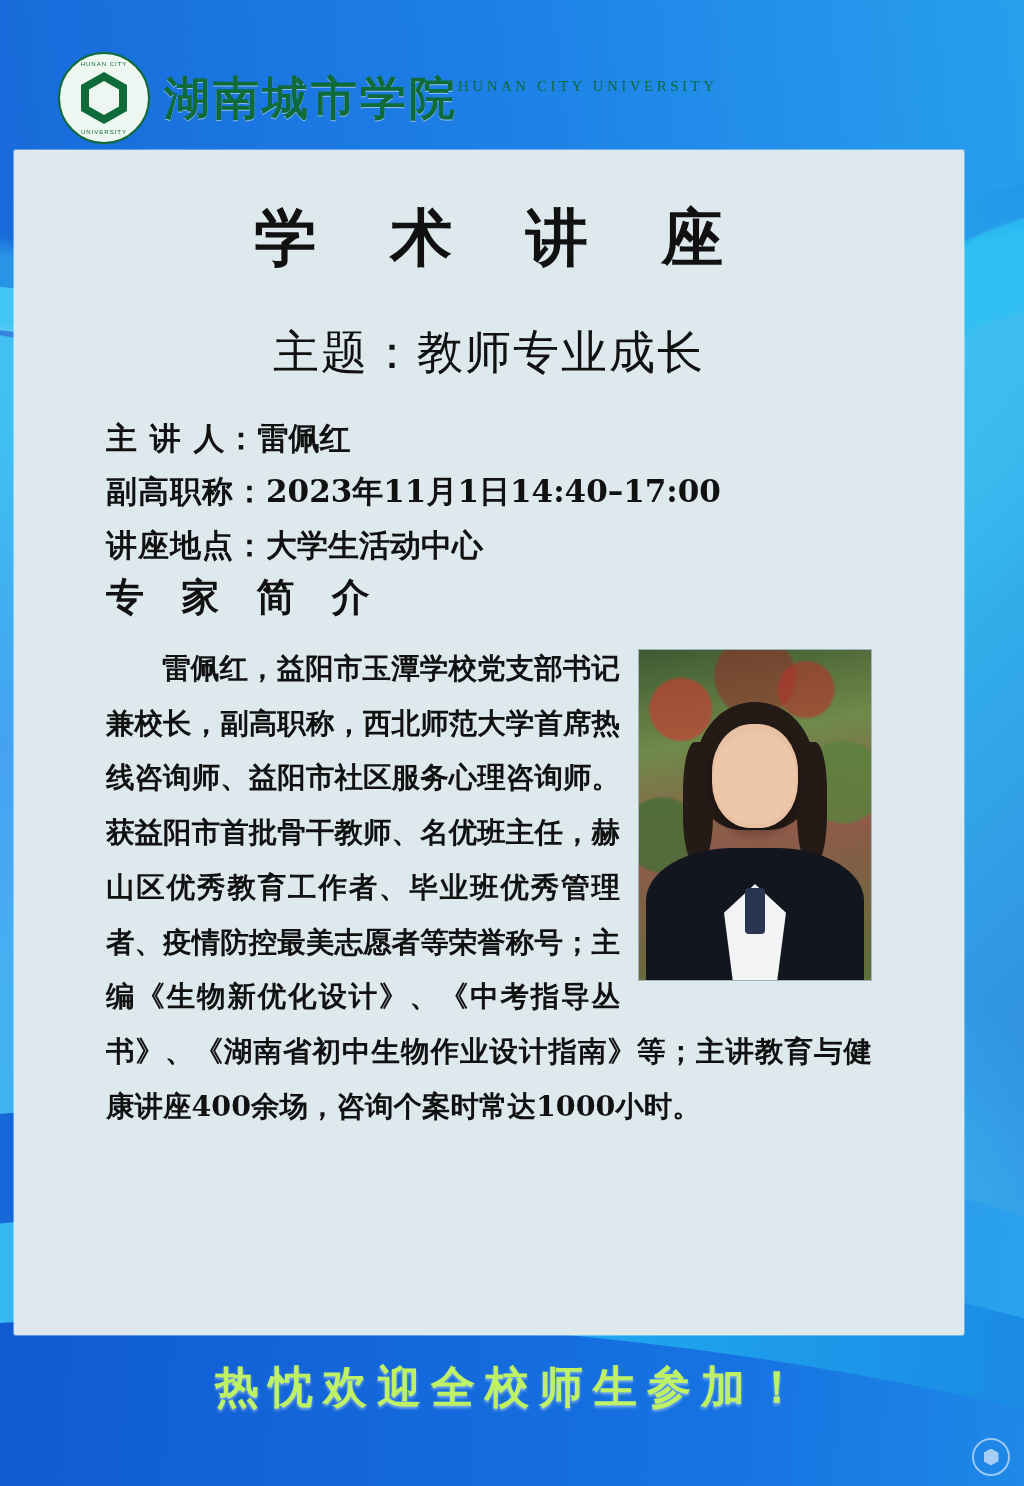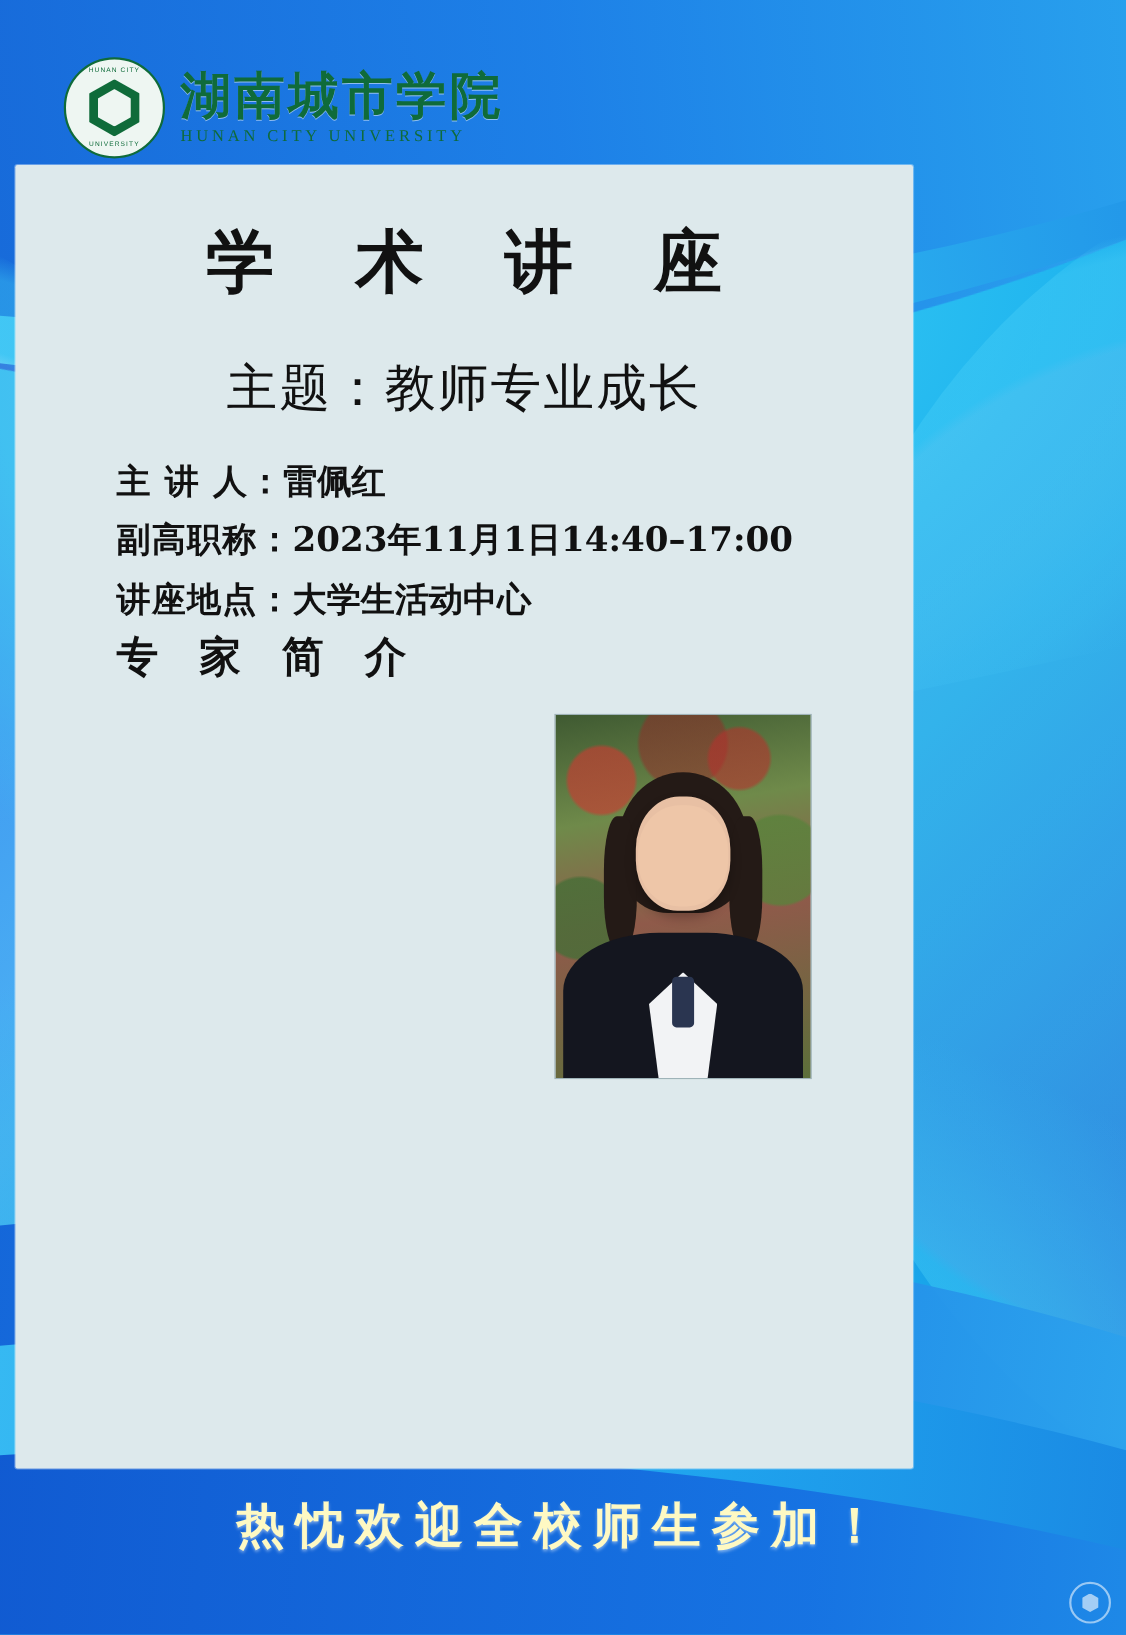--- a/index.html
+++ b/index.html
@@ -84,21 +84,21 @@
   .sw-right{
     left:720px;top:120px;width:1200px;height:1300px;
     background:radial-gradient(circle at 35% 50%, rgba(255,255,255,.16) 0 46%, rgba(70,205,246,.5) 47% 54%, rgba(20,110,220,0) 56%);
     opacity:.85;
   }
 
   
   .card{
     position:absolute;
     left:14px;top:150px;
-    width:816px;height:1185px;
+    width:950px;height:1185px;
     background:#dde9ec;
     border-radius:2px;
     box-shadow:0 0 0 1px rgba(255,255,255,.35);
   }
   .card-inner{
     position:absolute;inset:0;
     padding:0 46px;
     box-sizing:border-box;
   }
 
@@ -126,21 +126,21 @@
     width:30px;height:34px;background:#eef6f2;
     clip-path:polygon(50% 0%,100% 25%,100% 75%,50% 100%,0% 75%,0% 25%);
   }
   .logo-mark .ring-top,.logo-mark .ring-bot{
     position:absolute;left:0;right:0;text-align:center;
     font-size:6px;letter-spacing:1px;color:#0f6b3a;
     font-family:"Liberation Sans",sans-serif;
   }
   .logo-mark .ring-top{top:7px;}
   .logo-mark .ring-bot{bottom:7px;}
-  .logo-text{display:flex;flex-direction:column;justify-content:flex-end;}
+  .logo-text{display:flex;flex-direction:row;justify-content:flex-end;}
   .logo-cn{
     font-size:46px;color:#0f6b3a;font-weight:700;
     letter-spacing:3px;line-height:1.05;
     font-family:"DejaVu Serif",serif;
     text-shadow:0 1px 0 rgba(255,255,255,.5);
   }
   .logo-en{
     font-size:15px;color:#0f6b3a;letter-spacing:3.5px;
     font-family:"Liberation Serif",serif;margin-top:4px;
   }
@@ -259,21 +259,21 @@
   }
 
   
   .footer-text{
     position:absolute;
     left:0;right:0;top:1358px;
     text-align:center;
     font-size:44px;
     font-weight:700;
     letter-spacing:10px;
-    color:#fef9c3;
+    color:#bef264;
     font-family:Liberation Serif, serif;
     text-shadow:0 2px 3px rgba(255,255,255,.45);
   }
 
   
   .watermark{
     position:absolute;right:14px;bottom:10px;
     width:34px;height:34px;border-radius:50%;
     border:2px solid rgba(255,255,255,.55);
     display:flex;align-items:center;justify-content:center;
@@ -338,20 +338,21 @@
           <div class="leaves"></div>
           <div class="hair"></div>
           <div class="hair-side-l"></div>
           <div class="hair-side-r"></div>
           <div class="head"></div>
           <div class="face-cut"></div>
           <div class="body"></div>
           <div class="shirt"></div>
           <div class="tie"></div>
         </div>
+        <div class="bio"><span class="indent"></span><span>雷佩红，益阳市玉潭学校党支部书记兼校长，副高职称，西北师范大学首席热线咨询师、益阳市社区服务心理咨询师。获益阳市首批骨干教师、名优班主任，赫山区优秀教育工作者、毕业班优秀管理者、疫情防控最美志愿者等荣誉称号；主编《生物新优化设计》、《中考指导丛书》、《湖南省初中生物作业设计指南》等；主讲教育与健康讲座400余场，咨询个案时常达1000小时。</span></div>
       </div>
 
     </div>
   </div>
 
   <div class="footer-text">热忱欢迎全校师生参加！</div>
 
   <div class="watermark">
     <div class="h"></div>
   </div>

